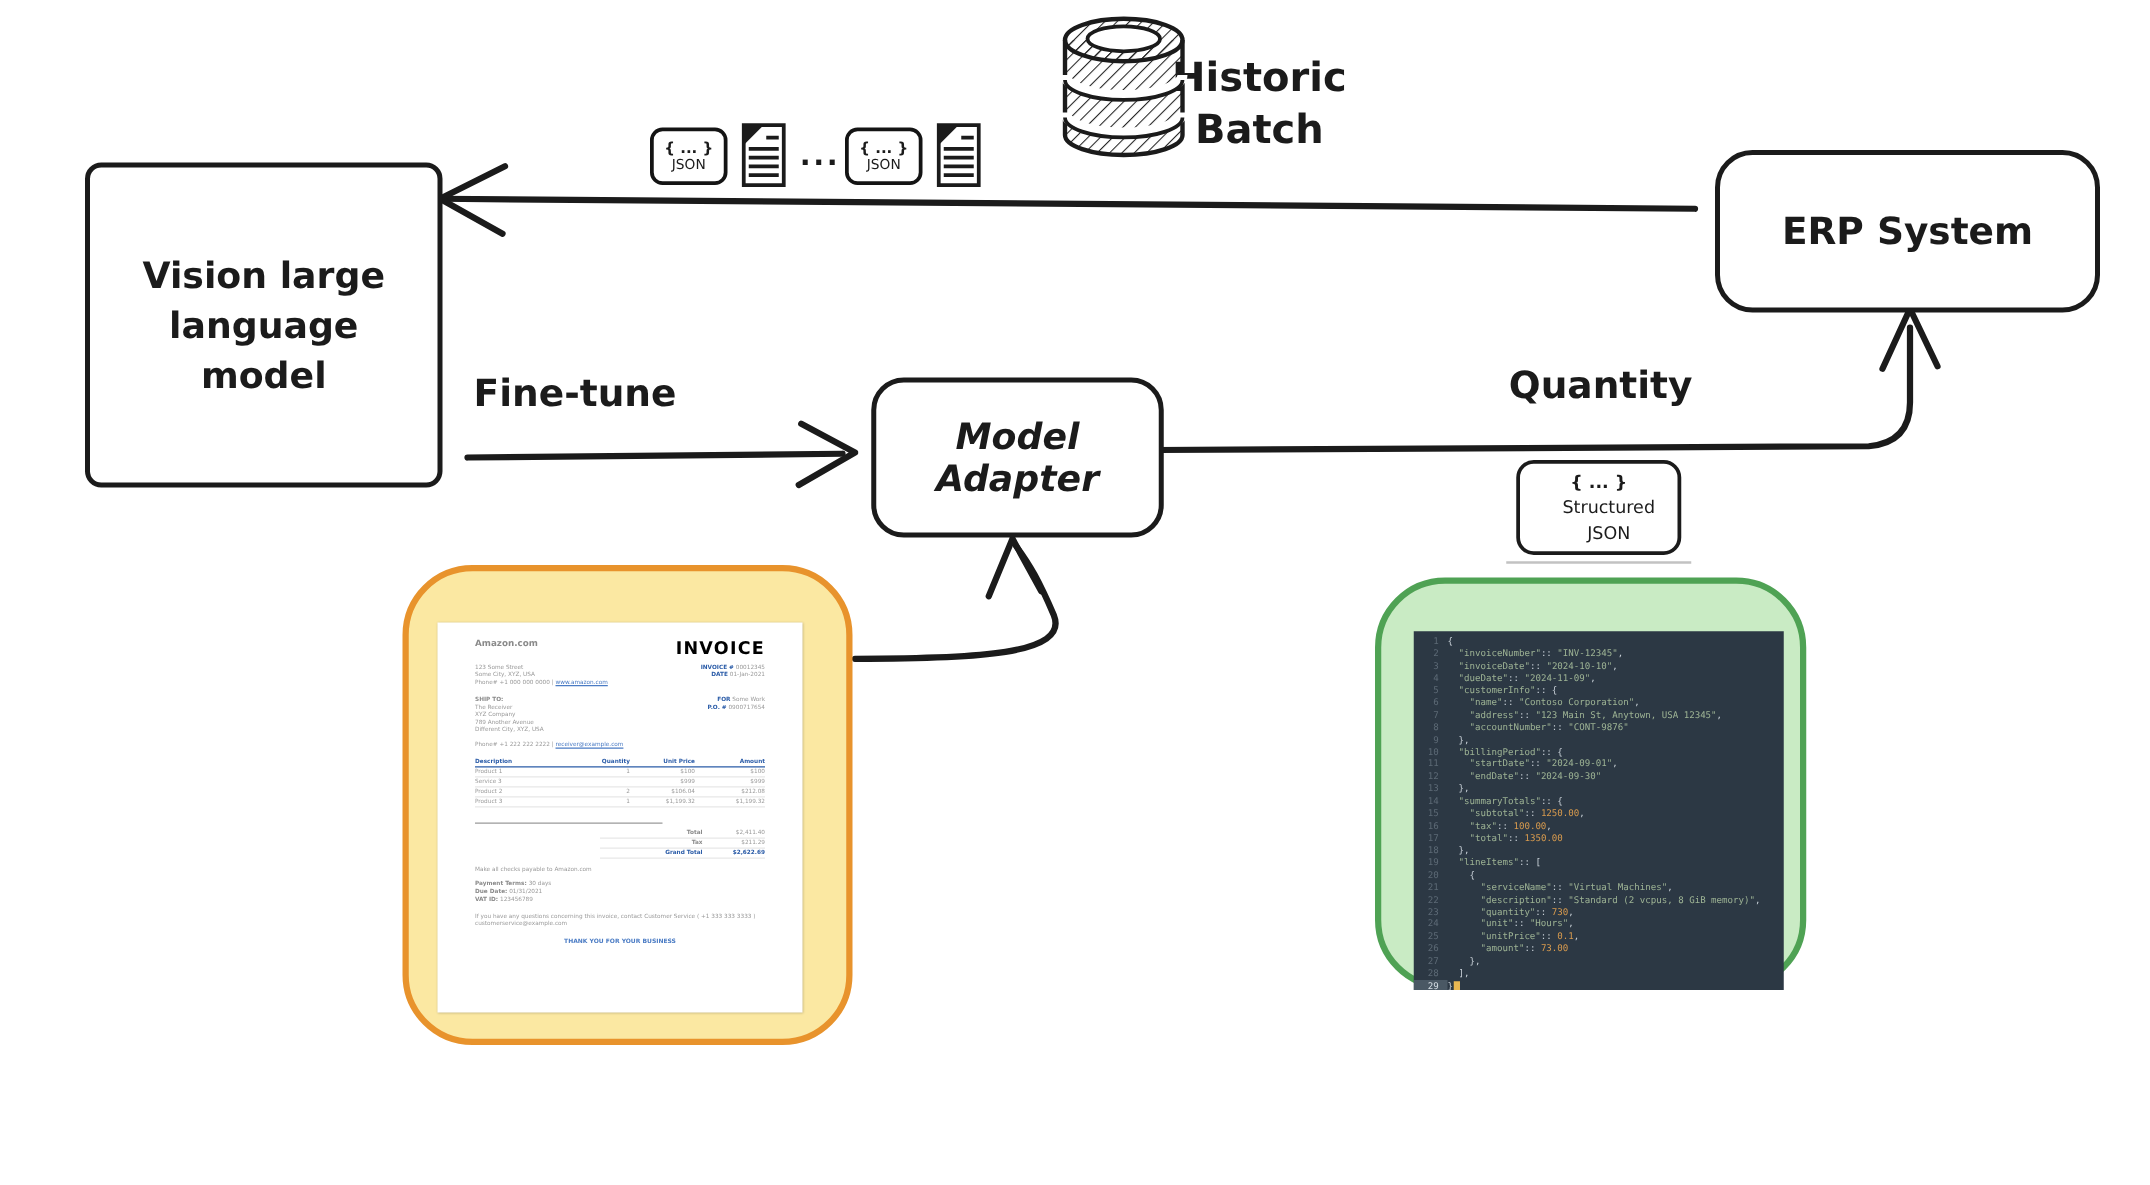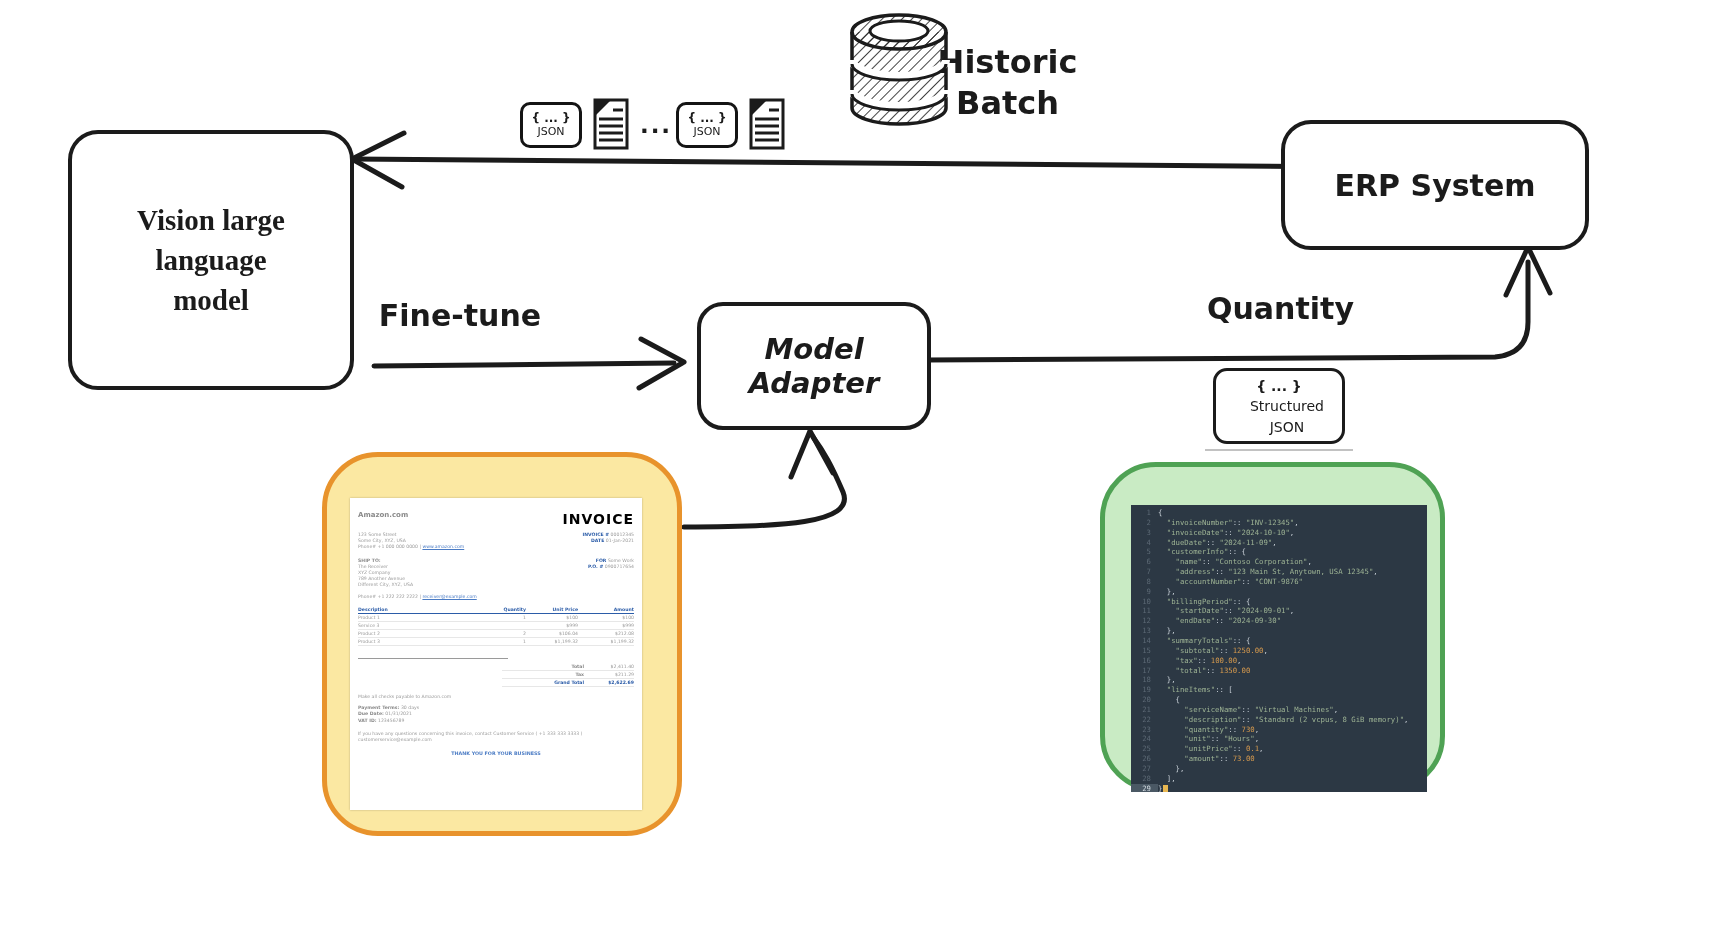--- a/index.html
+++ b/index.html
@@ -5,22 +5,22 @@
   html,body{margin:0;padding:0;background:#ffffff;}
   .canvas{position:relative;width:1720px;height:948px;background:#ffffff;overflow:hidden;
           font-family:"DejaVu Sans",sans-serif;color:#1b1b1b;}
   .abs{position:absolute;}
   svg{display:block;}
 
   
   .node{position:absolute;background:#fff;border:4px solid #1b1b1b;display:flex;
         align-items:center;justify-content:center;text-align:center;
         font-weight:600;color:#1b1b1b;}
-  #vision-box{left:68px;top:130px;width:278px;height:252px;border-radius:30px;font-size:29px;line-height:40px;font-family:Liberation Serif, serif;}
-  #erp-box{left:1281px;top:120px;width:300px;height:122px;border-radius:30px;font-size:30px;}
+  #vision-box{left:68px;top:130px;width:278px;height:252px;border-radius:13px;font-size:29px;line-height:40px;}
+  #erp-box{left:1372px;top:120px;width:300px;height:122px;border-radius:30px;font-size:30px;}
   #adapter-box{left:697px;top:302px;width:226px;height:120px;border-radius:26px;font-size:29px;font-style:italic;}
 
   .flow-label{position:absolute;font-size:30px;font-weight:600;text-align:center;color:#1b1b1b;}
   #finetune-label{left:360px;top:298px;width:200px;}
   #inference-label{left:1178px;top:291px;width:205px;}
   #historic-label{left:915px;top:42px;width:185px;font-size:32px;line-height:41px;}
 
   
   .json-badge{position:absolute;width:62px;height:46px;border:3px solid #141414;border-radius:10px;
               background:#fff;text-align:center;box-sizing:border-box;padding-top:6px;}
@@ -39,21 +39,21 @@
   #structured-badge{left:1213px;top:368px;width:132px;height:76px;border:3px solid #1b1b1b;border-radius:14px;
       background:#fff;text-align:center;box-sizing:border-box;padding-top:5px;position:absolute;}
   #structured-badge .brace{font-size:14px;font-weight:700;line-height:20px;}
   #structured-badge .sline{font-size:14px;line-height:21px;margin-left:16px;}
   #structured-underline{left:1205px;top:449px;width:148px;height:2px;background:#c2c2c2;position:absolute;}
 
   
   #invoice-card{left:322px;top:452px;width:360px;height:384px;border-radius:56px;background:#FBE8A2;
       border:5px solid #E8932C;position:absolute;box-sizing:border-box;}
   #invoice-paper{left:350px;top:498px;width:292px;height:312px;background:#ffffff;position:absolute;
-      box-shadow:0 0 2px rgba(0,0,0,.25);box-sizing:border-box;padding:13px 8px;overflow:hidden;}
+      box-shadow:0 0 2px rgba(0,0,0,.25);box-sizing:border-box;padding:13px 30px;overflow:hidden;}
   .inv-row{display:flex;justify-content:space-between;align-items:flex-start;}
   .inv-company{font-size:7px;font-weight:700;color:#8a8a8a;}
   .inv-title{font-size:14px;font-weight:800;color:#000000;letter-spacing:1px;}
   .inv-small{font-size:4.6px;line-height:6.2px;color:#9a9a9a;}
   .inv-right{text-align:right;}
   .pl{font-weight:700;color:#2B5CA8;}
   .pv{color:#9a9a9a;}
   .inv-link{color:#4a7bc4;text-decoration:underline;}
   .inv-shipto{font-weight:700;color:#8a8a8a;}
   .inv-table{margin-top:6px;font-size:4.6px;line-height:7px;display:grid;

